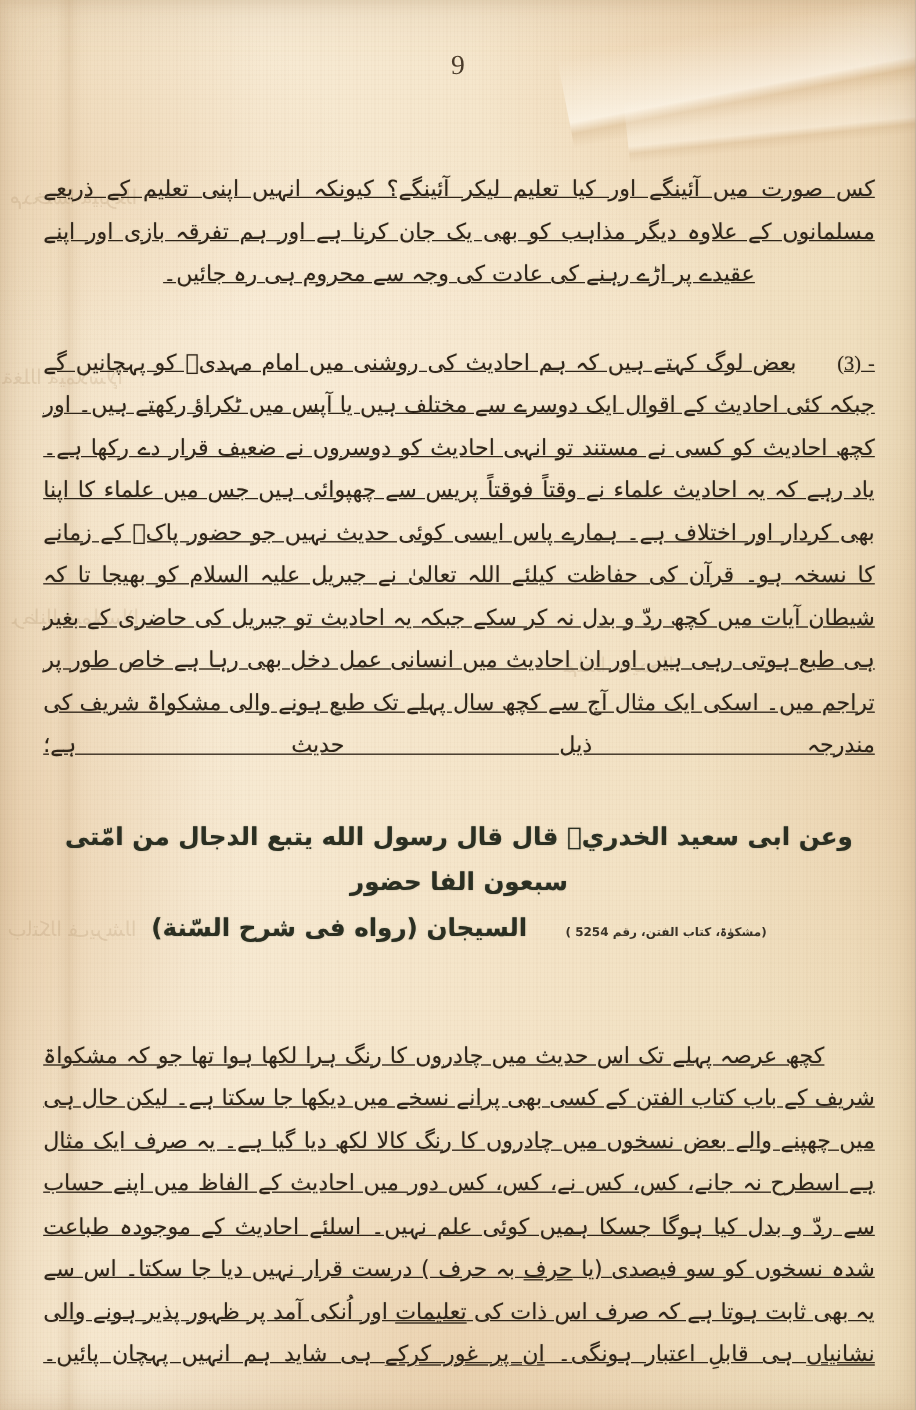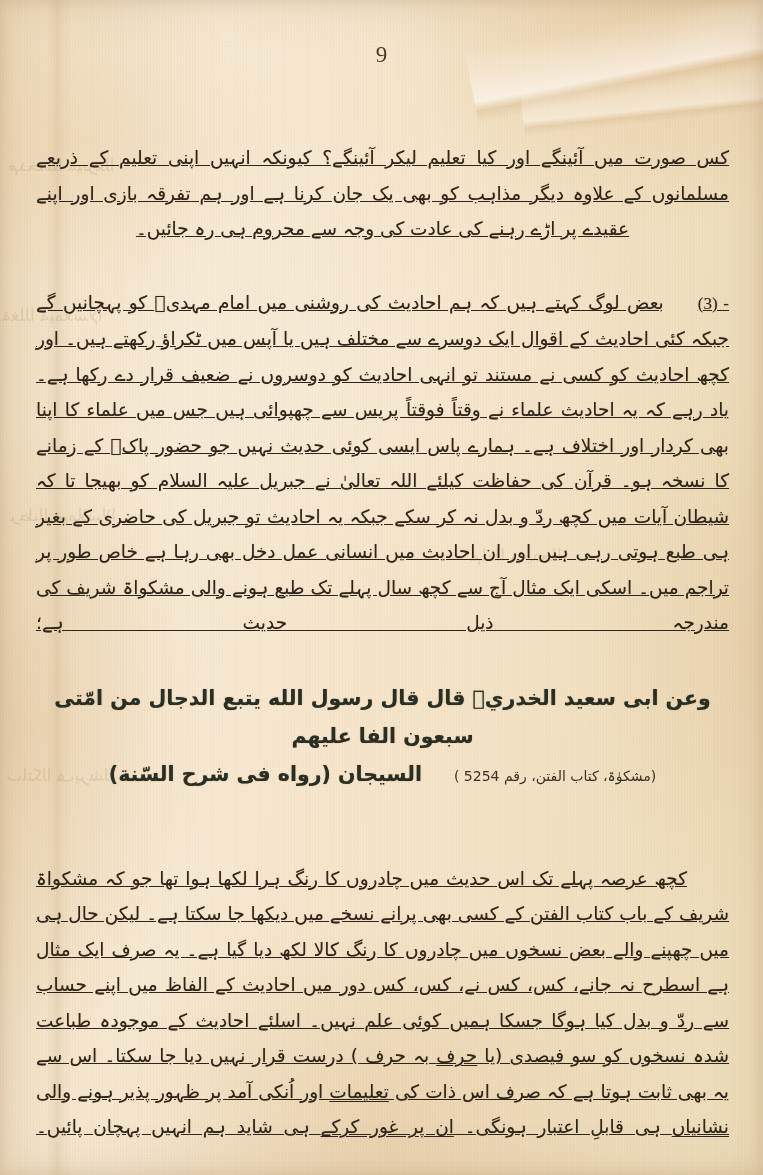--- a/index.html
+++ b/index.html
@@ -175,22 +175,22 @@
     text-shadow: 0 0 1px rgba(40,48,30,.55);
   }
   .hadith-row2 {
     display: flex;
     flex-direction: row-reverse;
     align-items: baseline;
     justify-content: center;
     gap: 32px;
   }
   .citation {
-    font-weight: normal;
-    font-size: 14px;
+    font-weight: bold;
+    font-size: 10px;
     color: #3a3226;
     text-shadow: none;
     text-align: center;
   }
 
   .translation {
     direction: rtl;
     text-align: justify;
     text-align-last: center;
     color: #2f2519;
@@ -233,21 +233,21 @@
     <div class="body">
 
       <p class="para">کس صورت میں آئینگے اور کیا تعلیم لیکر آئینگے؟  کیونکہ انہیں اپنی تعلیم کے ذریعے مسلمانوں کے علاوہ دیگر مذاہب کو بھی یک جان کرنا ہے اور ہم تفرقہ بازی اور اپنے عقیدے پر اڑے رہنے کی عادت کی وجہ سے محروم ہی رہ جائیں۔</p>
 
       <div class="spacer-sm"></div>
 
       <p class="para justify-last"><span class="marker">(3)  -</span><span>بعض لوگ کہتے ہیں کہ ہم احادیث کی روشنی میں امام مہدیؑ کو پہچانیں گے جبکہ کئی احادیث کے اقوال ایک دوسرے سے مختلف ہیں یا آپس میں ٹکراؤ رکھتے ہیں۔ اور کچھ احادیث کو کسی نے مستند تو انہی احادیث کو دوسروں نے ضعیف قرار دے رکھا ہے۔ یاد رہے کہ یہ احادیث علماء نے وقتاً فوقتاً پریس سے چھپوائی ہیں جس میں علماء کا اپنا بھی کردار اور اختلاف ہے۔ ہمارے پاس ایسی کوئی حدیث نہیں جو حضور پاکؐ کے زمانے کا نسخہ ہو۔ قرآن کی حفاظت کیلئے اللہ تعالیٰ نے جبریل علیہ السلام کو بھیجا تا کہ شیطان آیات میں کچھ ردّ و بدل نہ کر سکے جبکہ یہ احادیث تو جبریل کی حاضری کے بغیر ہی طبع ہوتی رہی ہیں اور ان احادیث میں انسانی عمل دخل بھی رہا ہے خاص طور پر تراجم میں۔ اسکی ایک مثال آج سے کچھ سال پہلے تک طبع ہونے والی مشکواۃ شریف کی مندرجہ ذیل حدیث ہے؛</span></p>
 
       <div class="spacer-md"></div>
 
-      <p class="hadith">وعن ابى سعيد الخدريؓ قال قال رسول الله يتبع الدجال من امّتى سبعون الفا عليهم</p>
+      <p class="hadith">وعن ابى سعيد الخدريؓ قال قال رسول الله يتبع الدجال من امّتى سبعون الفا حضور</p>
       <div class="hadith hadith-row2">
         <span>السيجان (رواه فى شرح السّنة)</span>
         <span class="citation">(مشکوٰۃ، کتاب الفتن، رقم 5254 )</span>
       </div>
 
       <div class="spacer-sm"></div>
 
 
       <div class="spacer-lg"></div>
 

